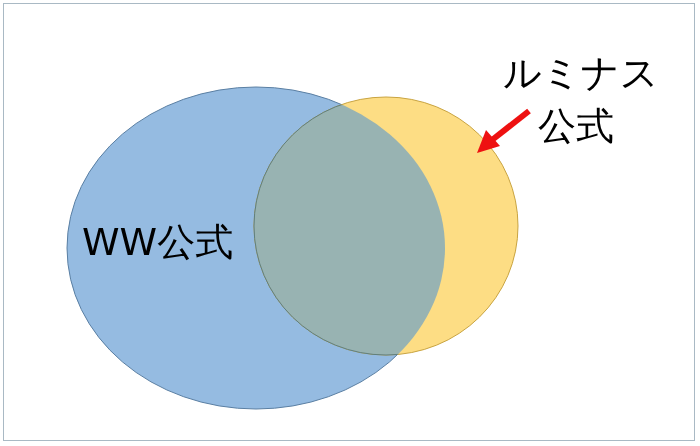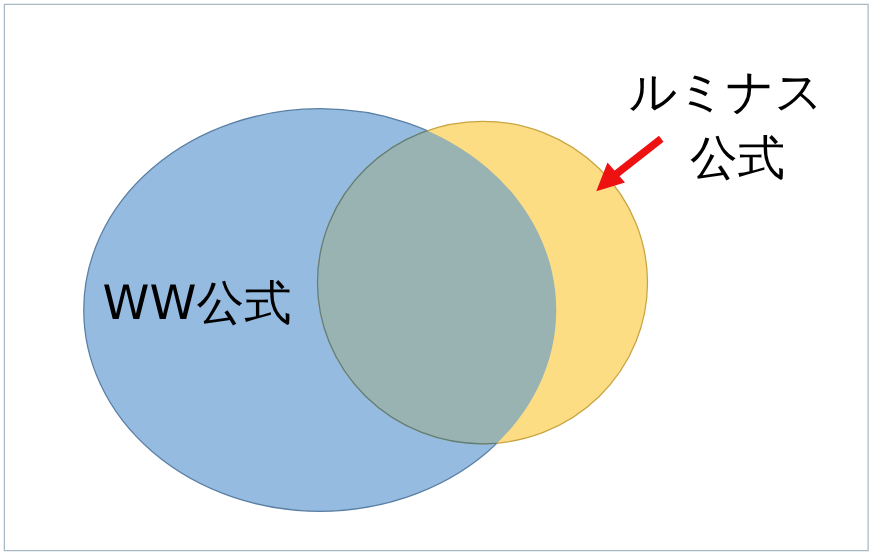--- a/index.html
+++ b/index.html
@@ -25,13 +25,13 @@
   <ellipse cx="386" cy="226" rx="132" ry="129" fill="#98b3b2" stroke="#5f7f7f" stroke-width="1" clip-path="url(#clipBlue)"></ellipse>
   <path d="M 444 248 A 189 161 0 0 0 400 103" fill="none" stroke="#5a7fa3" stroke-width="1" style="display:none"></path>
   <g>
     <line x1="529" y1="111" x2="492" y2="140" stroke="#ee1111" stroke-width="6"></line>
     <polygon points="477,153 486,130 500,146" fill="#ee1111"></polygon>
   </g>
 </svg>
 
 <div class="lbl" style="left:82px; top:223px;">WW公式</div>
 <div class="lbl" style="left:503px; top:54px;">ルミナス</div>
-<div class="lbl" style="left:552px; top:107px;">公式</div>
+<div class="lbl" style="left:538px; top:107px;">公式</div>
 
 </body></html>

